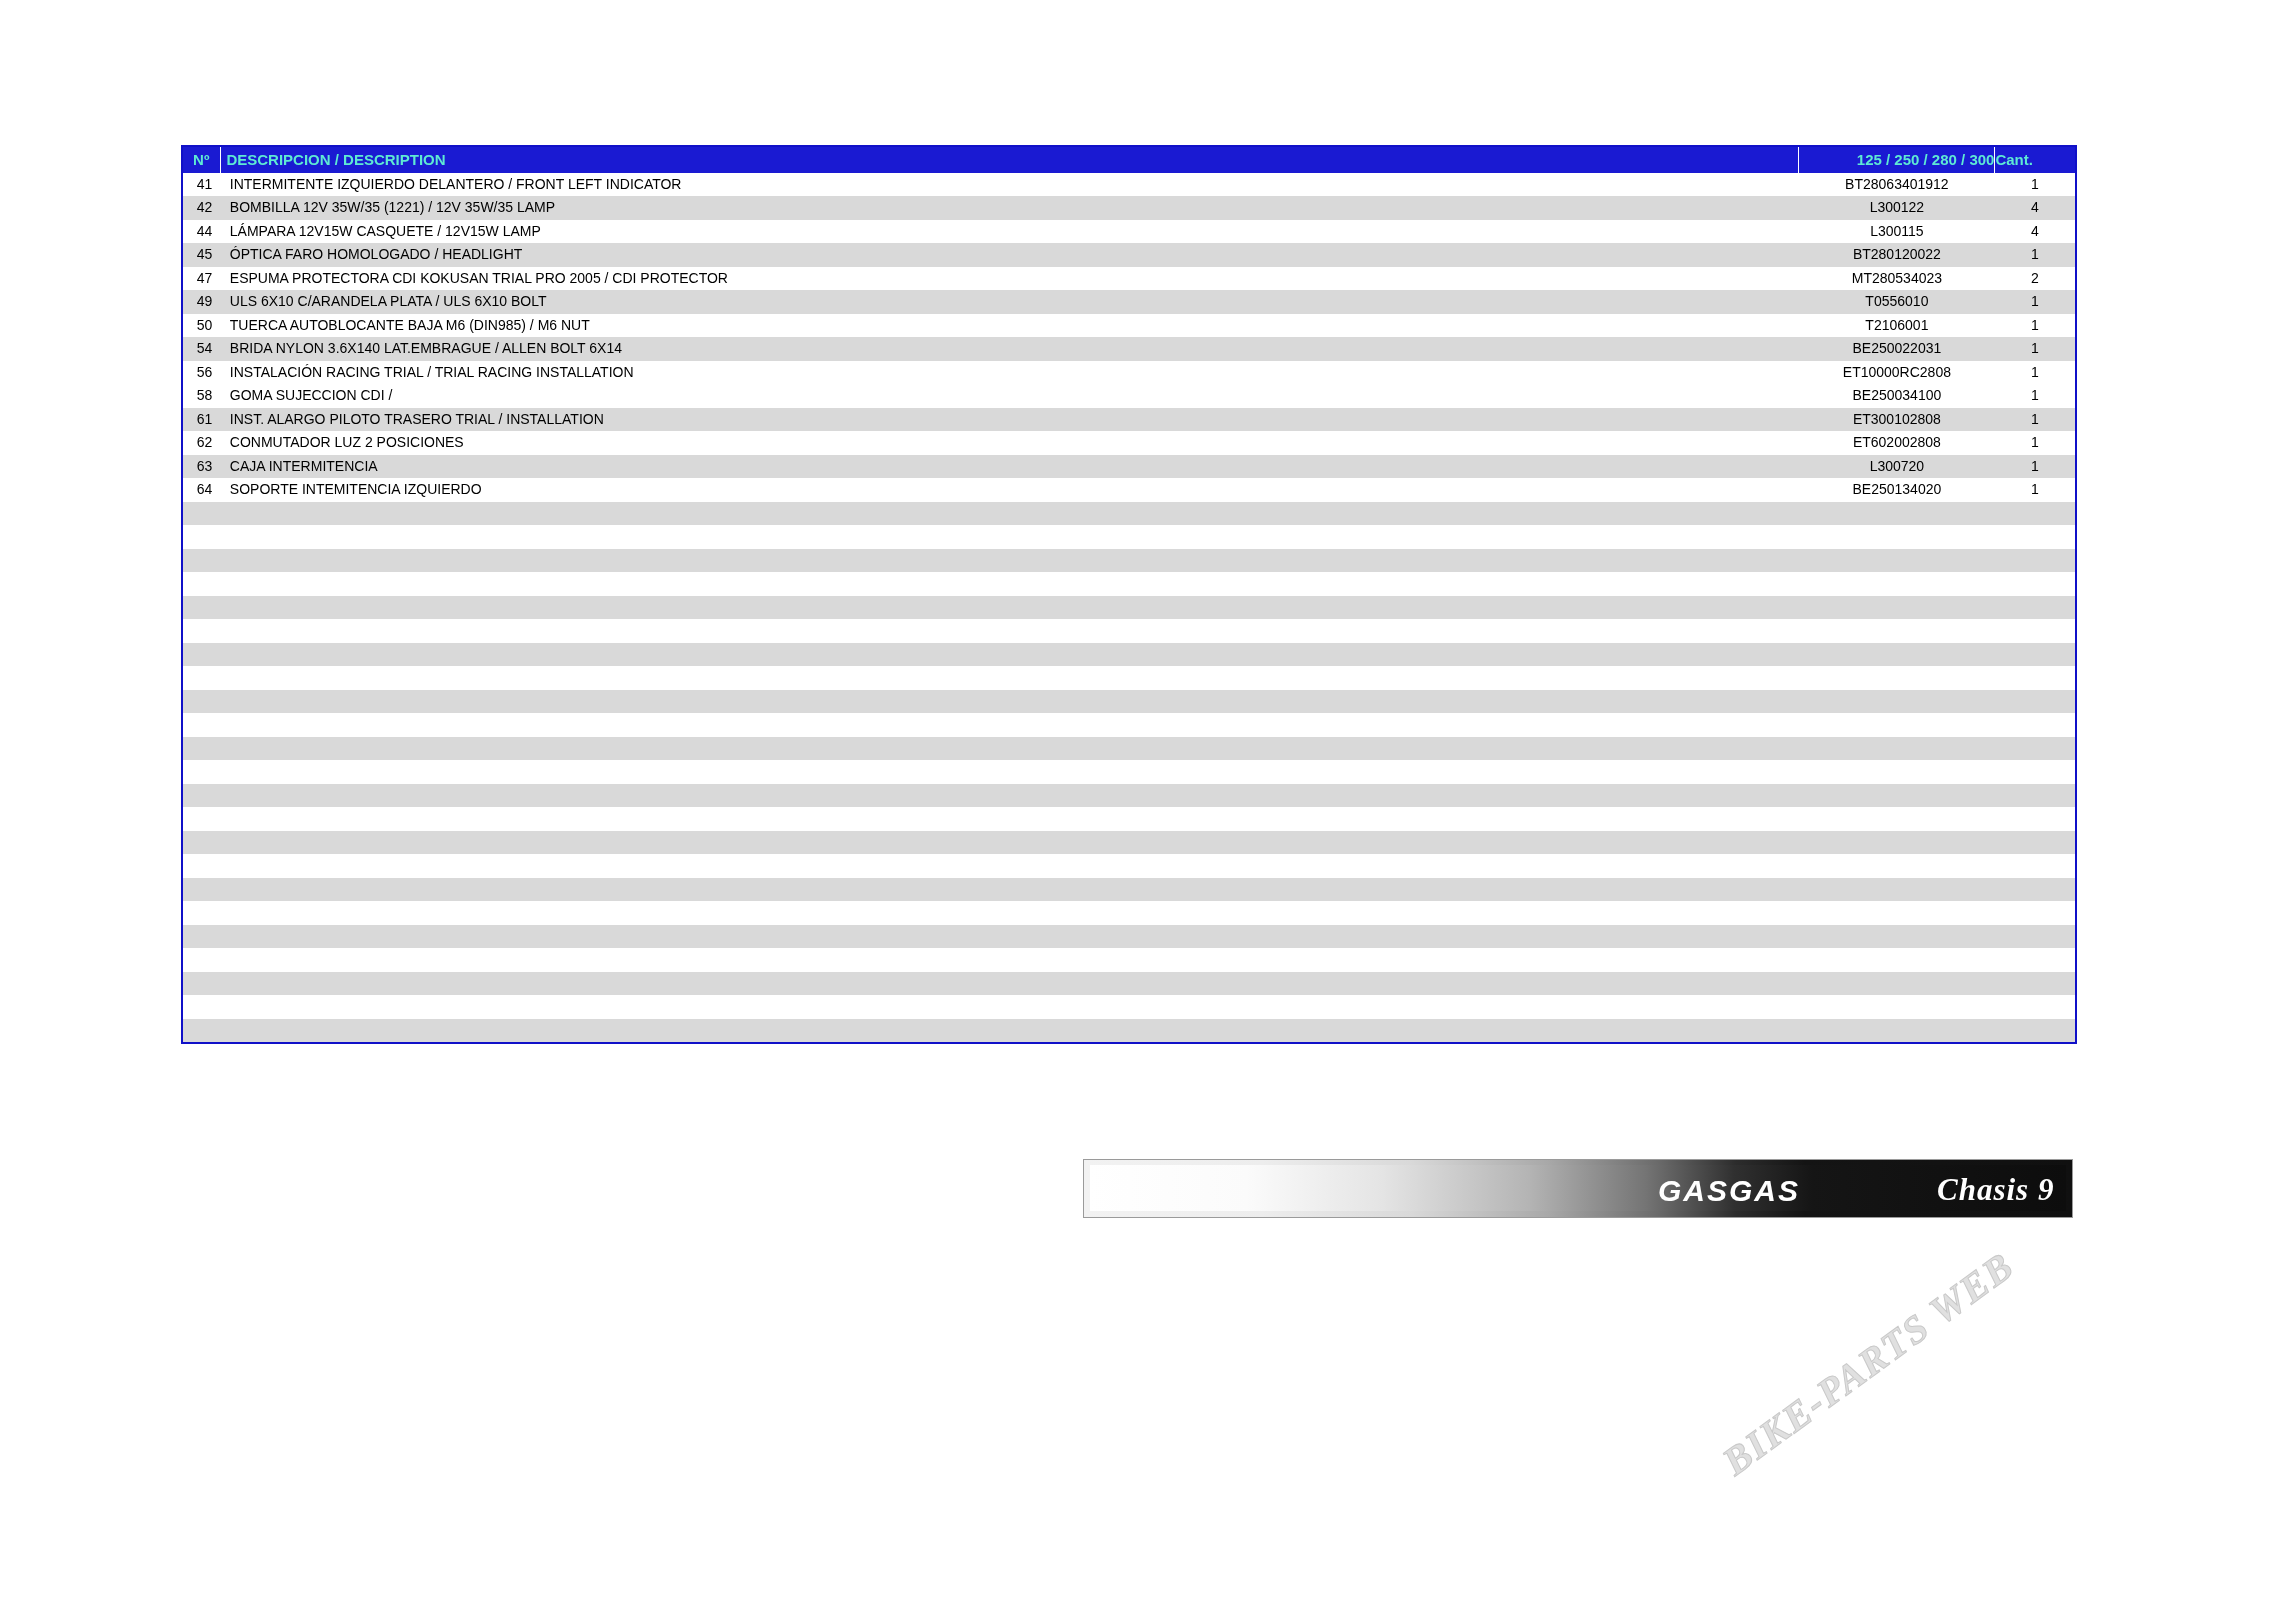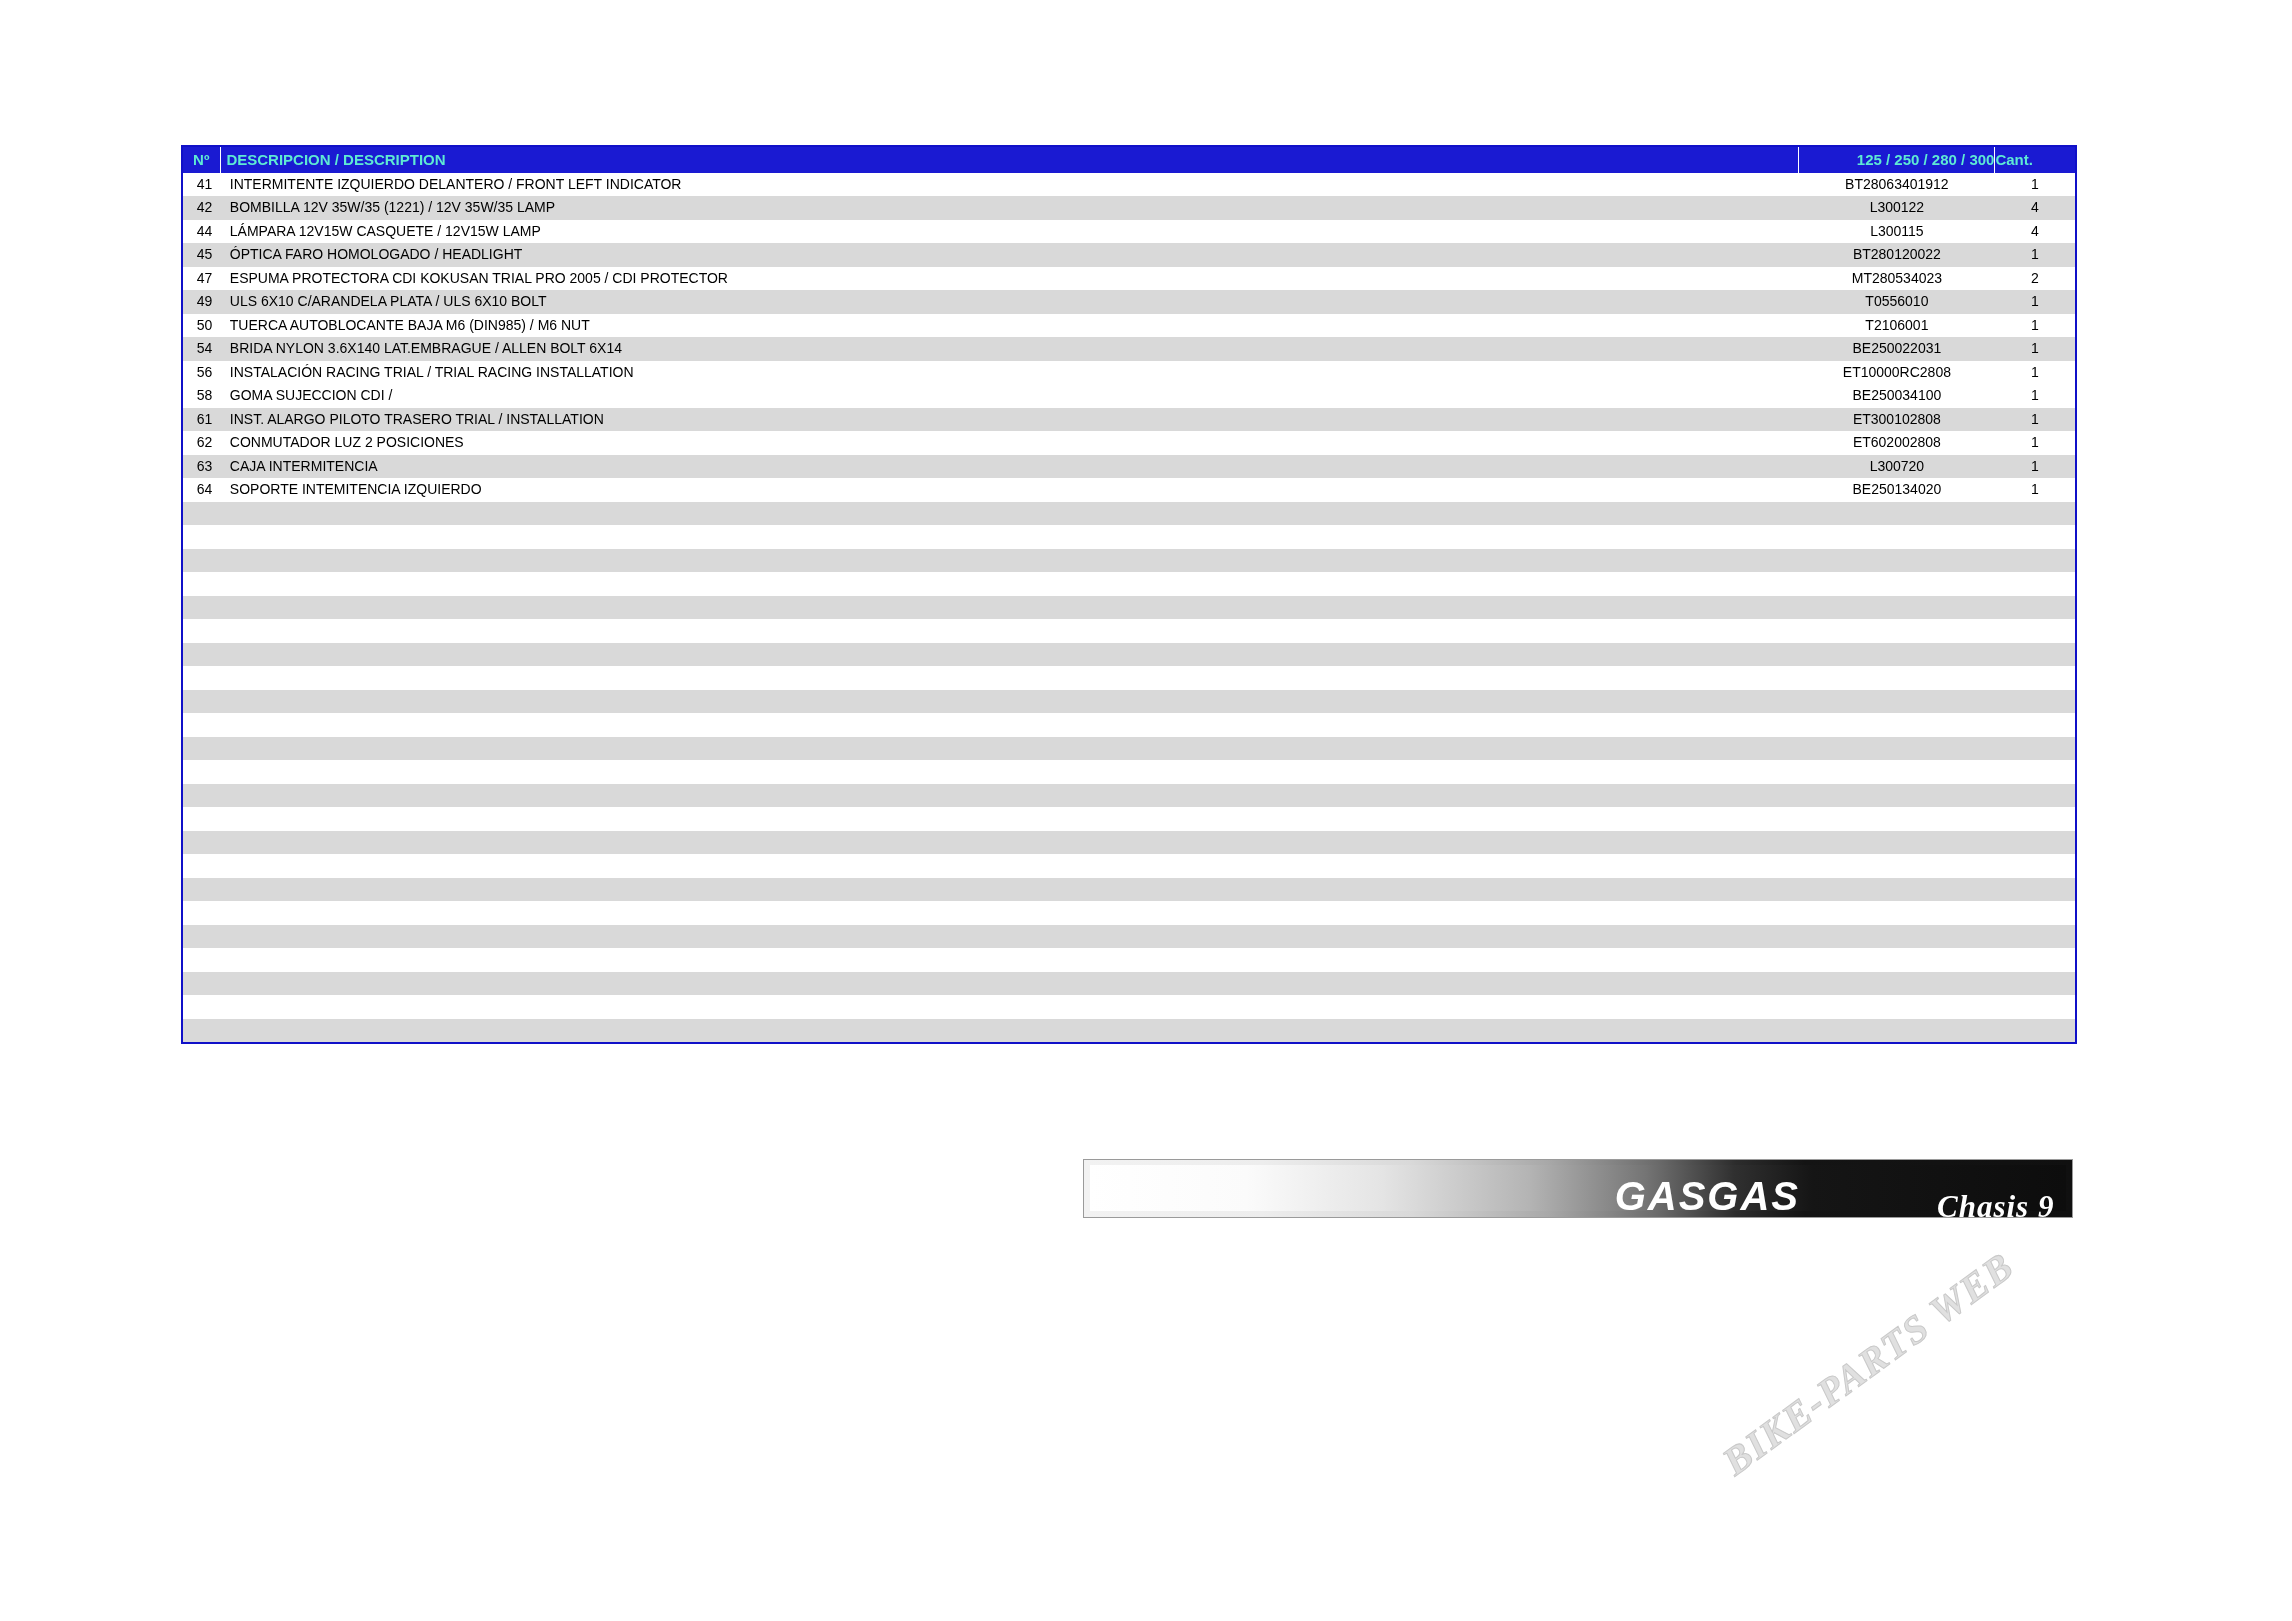--- a/index.html
+++ b/index.html
@@ -133,40 +133,39 @@
     background: linear-gradient(to right,
        #ffffff 0%, #fbfbfb 16%, #e4e4e4 30%,
        #b4b4b4 45%, #747474 57%, #303030 66%,
        #151515 74%, #0d0d0d 100%);
     box-sizing: border-box;
   }
   .brand-text {
     position: absolute;
     right: 272px;
     top: 13.7px;
-    font-size: 40px;
+    font-size: 30px;
     font-weight: bold;
     font-style: italic;
     color: #ffffff;
     letter-spacing: 2px;
     font-family: "Liberation Sans", sans-serif;
     z-index: 4;
   }
   .chassis-text {
     position: absolute;
     right: 17.6px;
     top: 11.8px;
     font-size: 31px;
     font-weight: bold;
     font-style: italic;
     color: #ffffff;
     font-family: "Liberation Serif", serif;
     letter-spacing: 1px;
     z-index: 4;
-    margin-top: 17px;
   }
 </style>
 </head>
 <body>
 
 <div class="wm wm-main">BIKE-PARTS WEB</div>
 <div class="wm wm-small">BIKE-PARTS WEB</div>
 <div class="wm-c">©</div>
 
 <div class="table-wrap">

